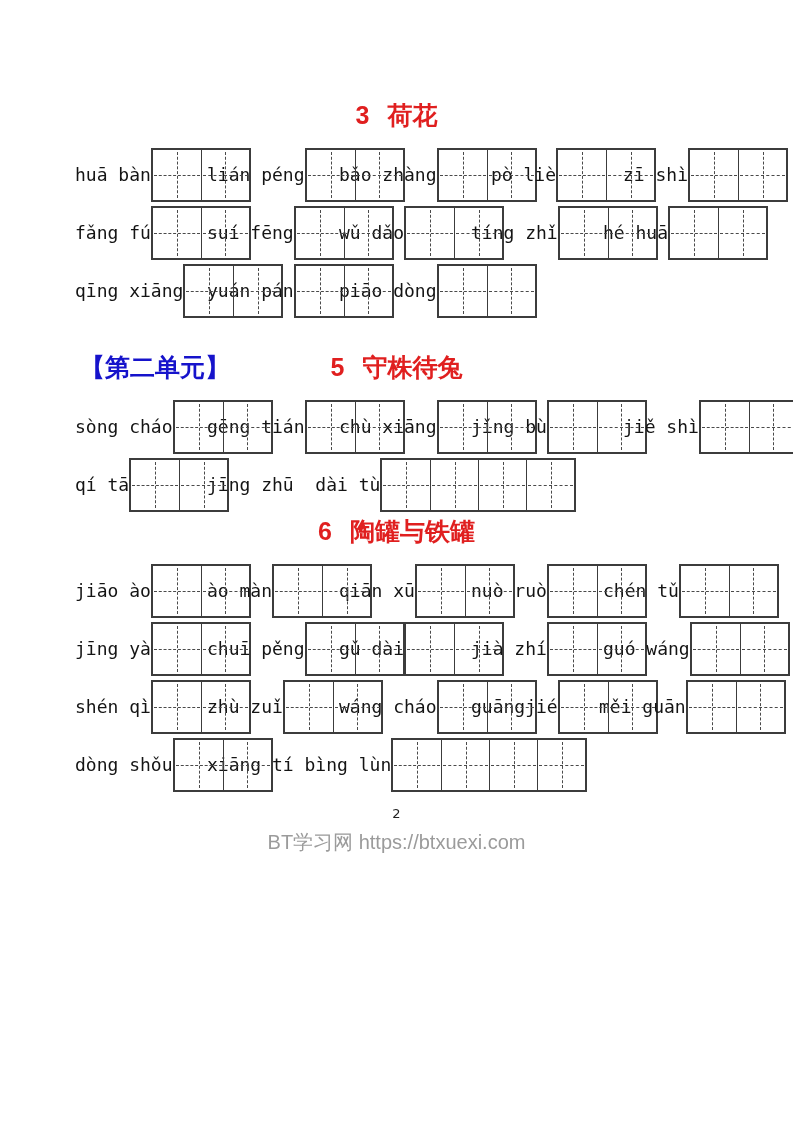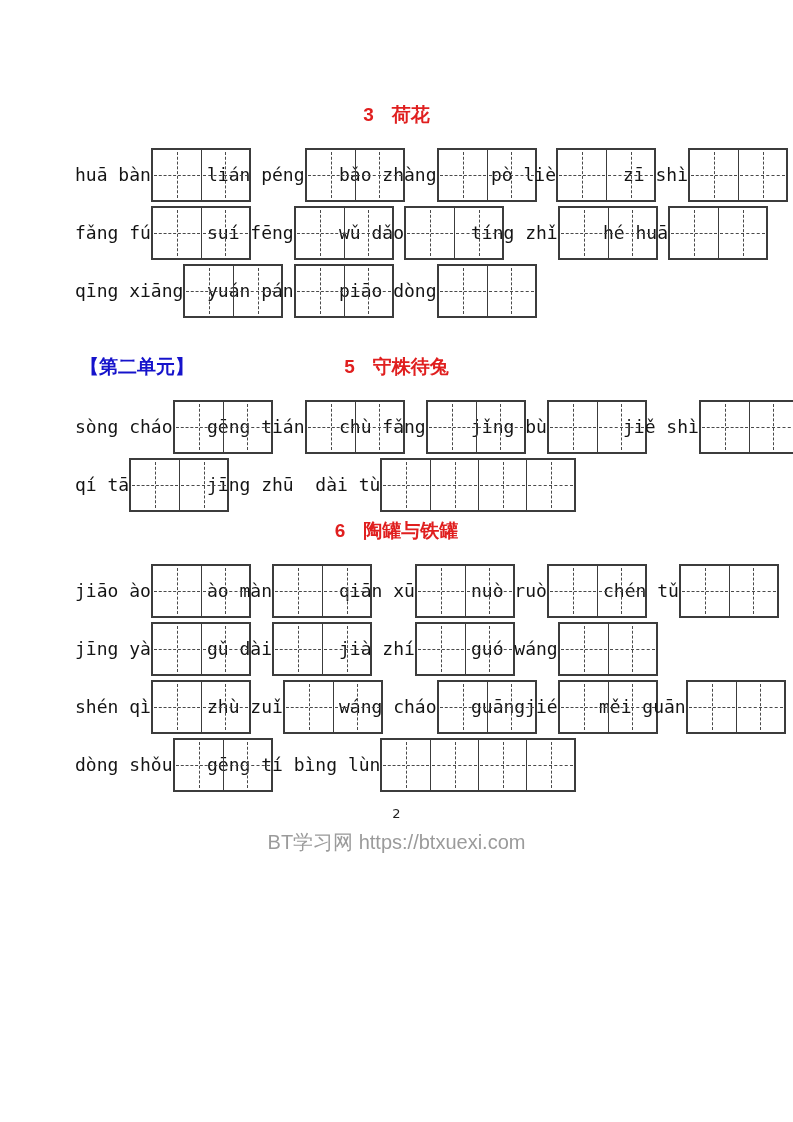--- a/index.html
+++ b/index.html
@@ -17,21 +17,21 @@
     overflow:hidden;
     padding-top:100px;
     position:relative;
     font-family:"Liberation Sans","DejaVu Sans",sans-serif;
   }
   
   .section-header{
     position:relative;
     text-align:center;
     font-weight:bold;
-    font-size:19px;
+    font-size:25px;
     line-height:30px;
     margin-bottom:18px;
   }
   .section-header.s1{margin-top:34px;}
   .section-header.s2{margin-top:2px;}
   .unit-label{
     position:absolute;
     left:80px;
     top:0;
     color:var(--blue);
@@ -212,21 +212,21 @@
           </div>
         </div>
         <div class="word" style="width: 100px;">
           <div class="pinyin">gēng tián</div>
           <div class="box" style="width: 100px;">
             <div class="cell"></div>
             <div class="cell"></div>
           </div>
         </div>
         <div class="word" style="width: 100px;">
-          <div class="pinyin">chù fǎng</div>
+          <div class="pinyin">chù xiāng</div>
           <div class="box" style="width: 100px;">
             <div class="cell"></div>
             <div class="cell"></div>
           </div>
         </div>
         <div class="word" style="width: 120px;">
           <div class="pinyin">jǐng bù</div>
           <div class="box" style="width: 100px;">
             <div class="cell"></div>
             <div class="cell"></div>
@@ -298,20 +298,27 @@
       </div>
       <div class="row">
         <div class="word" style="width: 100px;">
           <div class="pinyin">jīng yà</div>
           <div class="box" style="width: 100px;">
             <div class="cell"></div>
             <div class="cell"></div>
           </div>
         </div>
         <div class="word" style="width: 100px;">
+          <div class="pinyin">chuī pěng</div>
+          <div class="box" style="width: 100px;">
+            <div class="cell"></div>
+            <div class="cell"></div>
+          </div>
+        </div>
+        <div class="word" style="width: 100px;">
           <div class="pinyin">gǔ dài</div>
           <div class="box" style="width: 100px;">
             <div class="cell"></div>
             <div class="cell"></div>
           </div>
         </div>
         <div class="word" style="width: 100px;">
           <div class="pinyin">jià zhí</div>
           <div class="box" style="width: 100px;">
             <div class="cell"></div>
@@ -365,21 +372,21 @@
       </div>
       <div class="row">
         <div class="word" style="width: 100px;">
           <div class="pinyin">dòng shǒu</div>
           <div class="box" style="width: 100px;">
             <div class="cell"></div>
             <div class="cell"></div>
           </div>
         </div>
         <div class="word" style="width: 196px;">
-          <div class="pinyin">gēng tí bìng lùn</div>
+          <div class="pinyin">xiāng tí bìng lùn</div>
           <div class="box" style="width: 196px;">
             <div class="cell"></div>
             <div class="cell"></div>
             <div class="cell"></div>
             <div class="cell"></div>
           </div>
         </div>
       </div>
     </div>
   <div class="page-number">2</div>

